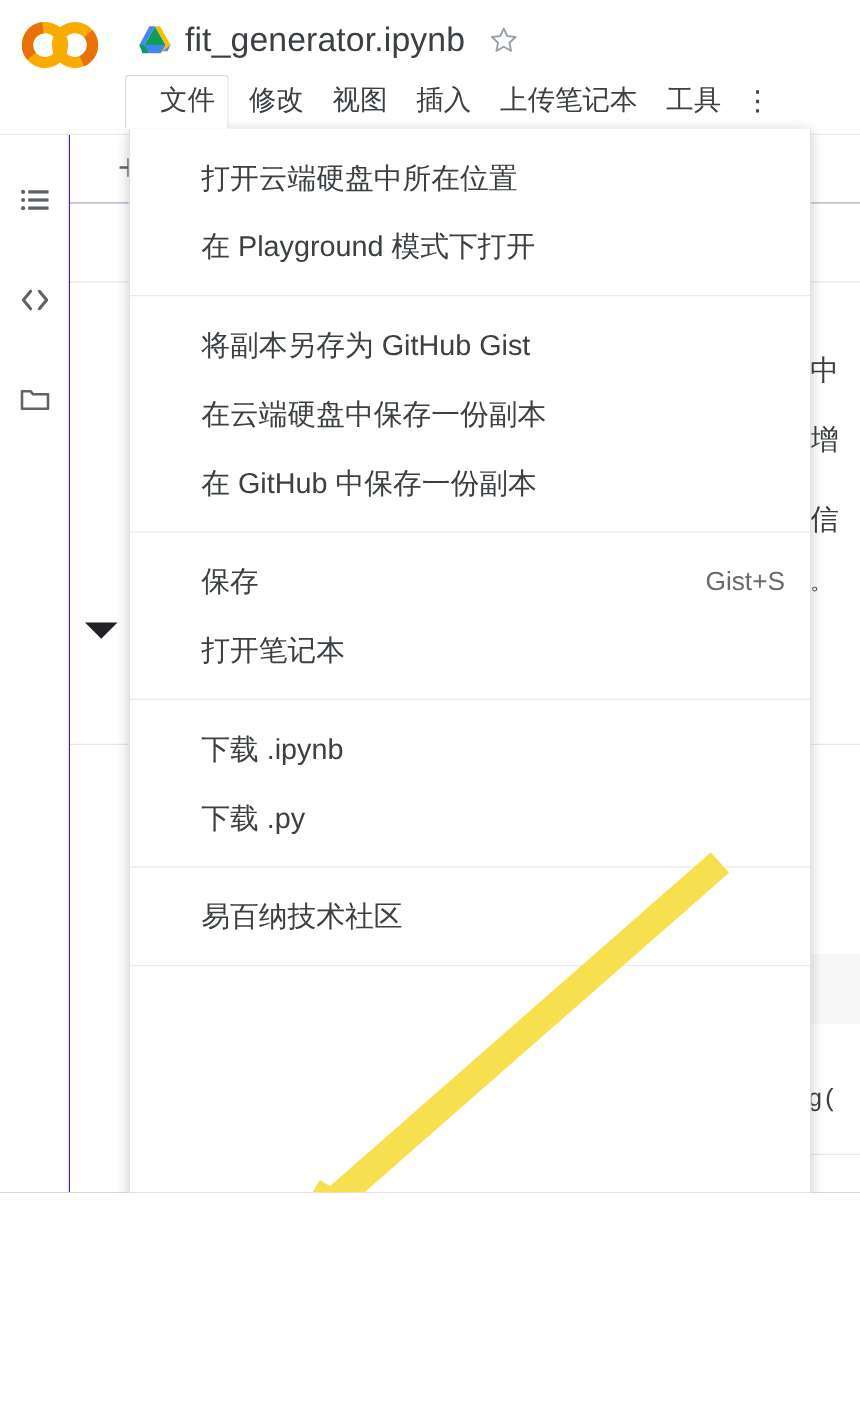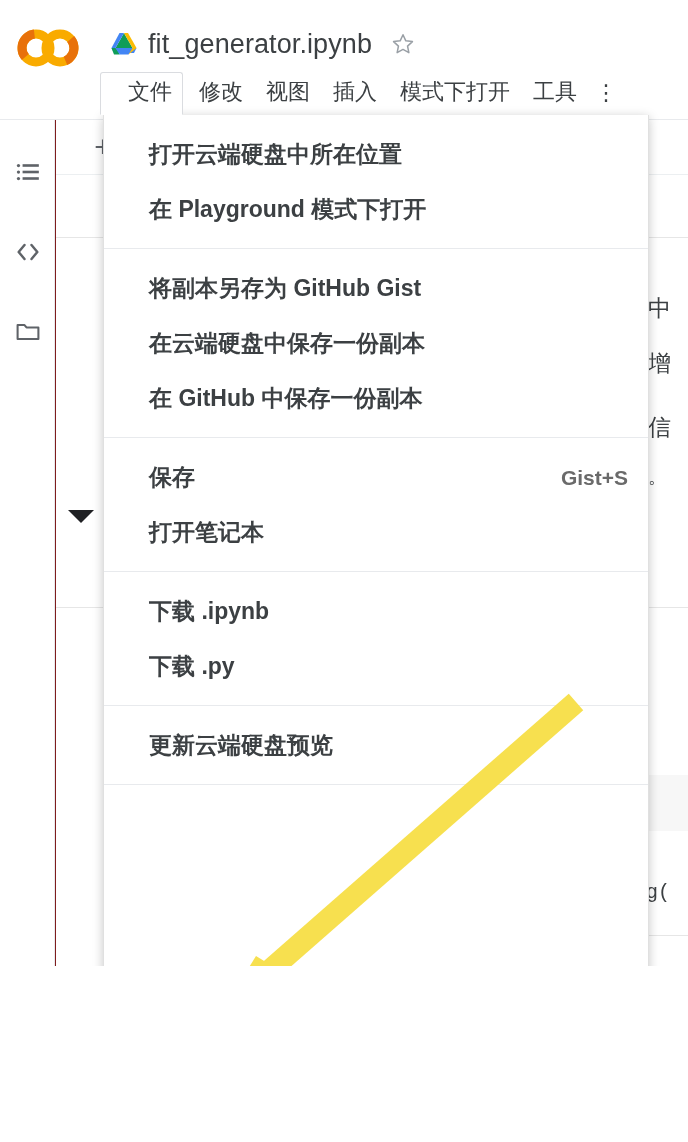--- a/index.html
+++ b/index.html
@@ -9,22 +9,21 @@
   }
   body {
     font-family: "Liberation Sans", "DejaVu Sans", sans-serif;
     -webkit-font-smoothing: antialiased;
   }
   #app {
     position: relative;
     width: 688px;
     height: 954px;
     overflow: hidden;
-    background: #7f1d1d;
-    margin-top: 12px;
+    background: #4c1d95;
   }
 
   
   .topbar {
     position: absolute;
     left: 0; top: 0;
     width: 688px; height: 108px;
     background: #ffffff;
     border-bottom: 1px solid #e8eaed;
     box-sizing: border-box;
@@ -190,22 +189,21 @@
     height: 1039px;
     background: #ffffff;
     border: 1px solid #e0e0e0;
     border-top: none;
     box-shadow: 0 2px 10px rgba(0,0,0,0.22);
     box-sizing: border-box;
     z-index: 30;
     overflow: hidden;
   }
   .menu-group {
-    padding: 12px 0 11px 0;
-    font-weight: bold;
+    padding: 12px 0 11px 12px;
   }
   .menu-group + .menu-group {
     border-top: 1px solid #e8eaed;
   }
   .menu-item {
     height: 55px;
     display: flex;
     align-items: center;
     justify-content: space-between;
     padding: 0 20px 0 45px;
@@ -274,21 +272,21 @@
       <svg class="star-icon" viewBox="0 0 24 24">
         <path d="M12 3.5l2.6 5.6 6.1.7-4.5 4.2 1.2 6-5.4-3-5.4 3 1.2-6L3.3 9.8l6.1-.7z" fill="none" stroke="#9aa0a6" stroke-width="1.4" stroke-linejoin="round"></path>
       </svg>
     </div>
 
     <div class="menubar">
       <div class="menubar-item active">文件</div>
       <div class="menubar-item">修改</div>
       <div class="menubar-item">视图</div>
       <div class="menubar-item">插入</div>
-      <div class="menubar-item">模式下打开</div>
+      <div class="menubar-item">上传笔记本</div>
       <div class="menubar-item">工具</div>
       <div class="menubar-more">⋮</div>
     </div>
   </div>
 
   <div class="rail">
     <div class="rail-btn toc">
       <svg viewBox="0 0 24 24" width="26" height="26">
         <circle cx="3.2" cy="6" r="1.5" fill="#5f6368"></circle>
         <circle cx="3.2" cy="12" r="1.5" fill="#5f6368"></circle>
@@ -381,21 +379,21 @@
         <span class="menu-accel"></span>
       </div>
       <div class="menu-item">
         <span class="menu-label">下载 .py</span>
         <span class="menu-accel"></span>
       </div>
     </div>
 
     <div class="menu-group">
       <div class="menu-item">
-        <span class="menu-label">更新云端硬盘预览</span>
+        <span class="menu-label">易百纳技术社区</span>
         <span class="menu-accel"></span>
       </div>
     </div>
 
     <div class="menu-group"></div>
   </div>
 
   <svg class="annot-arrow" viewBox="0 0 688 1142">
     <g>
       <path d="M576 690 L252 974" stroke="#F7E04F" stroke-width="22" stroke-linecap="butt" fill="none"></path>

